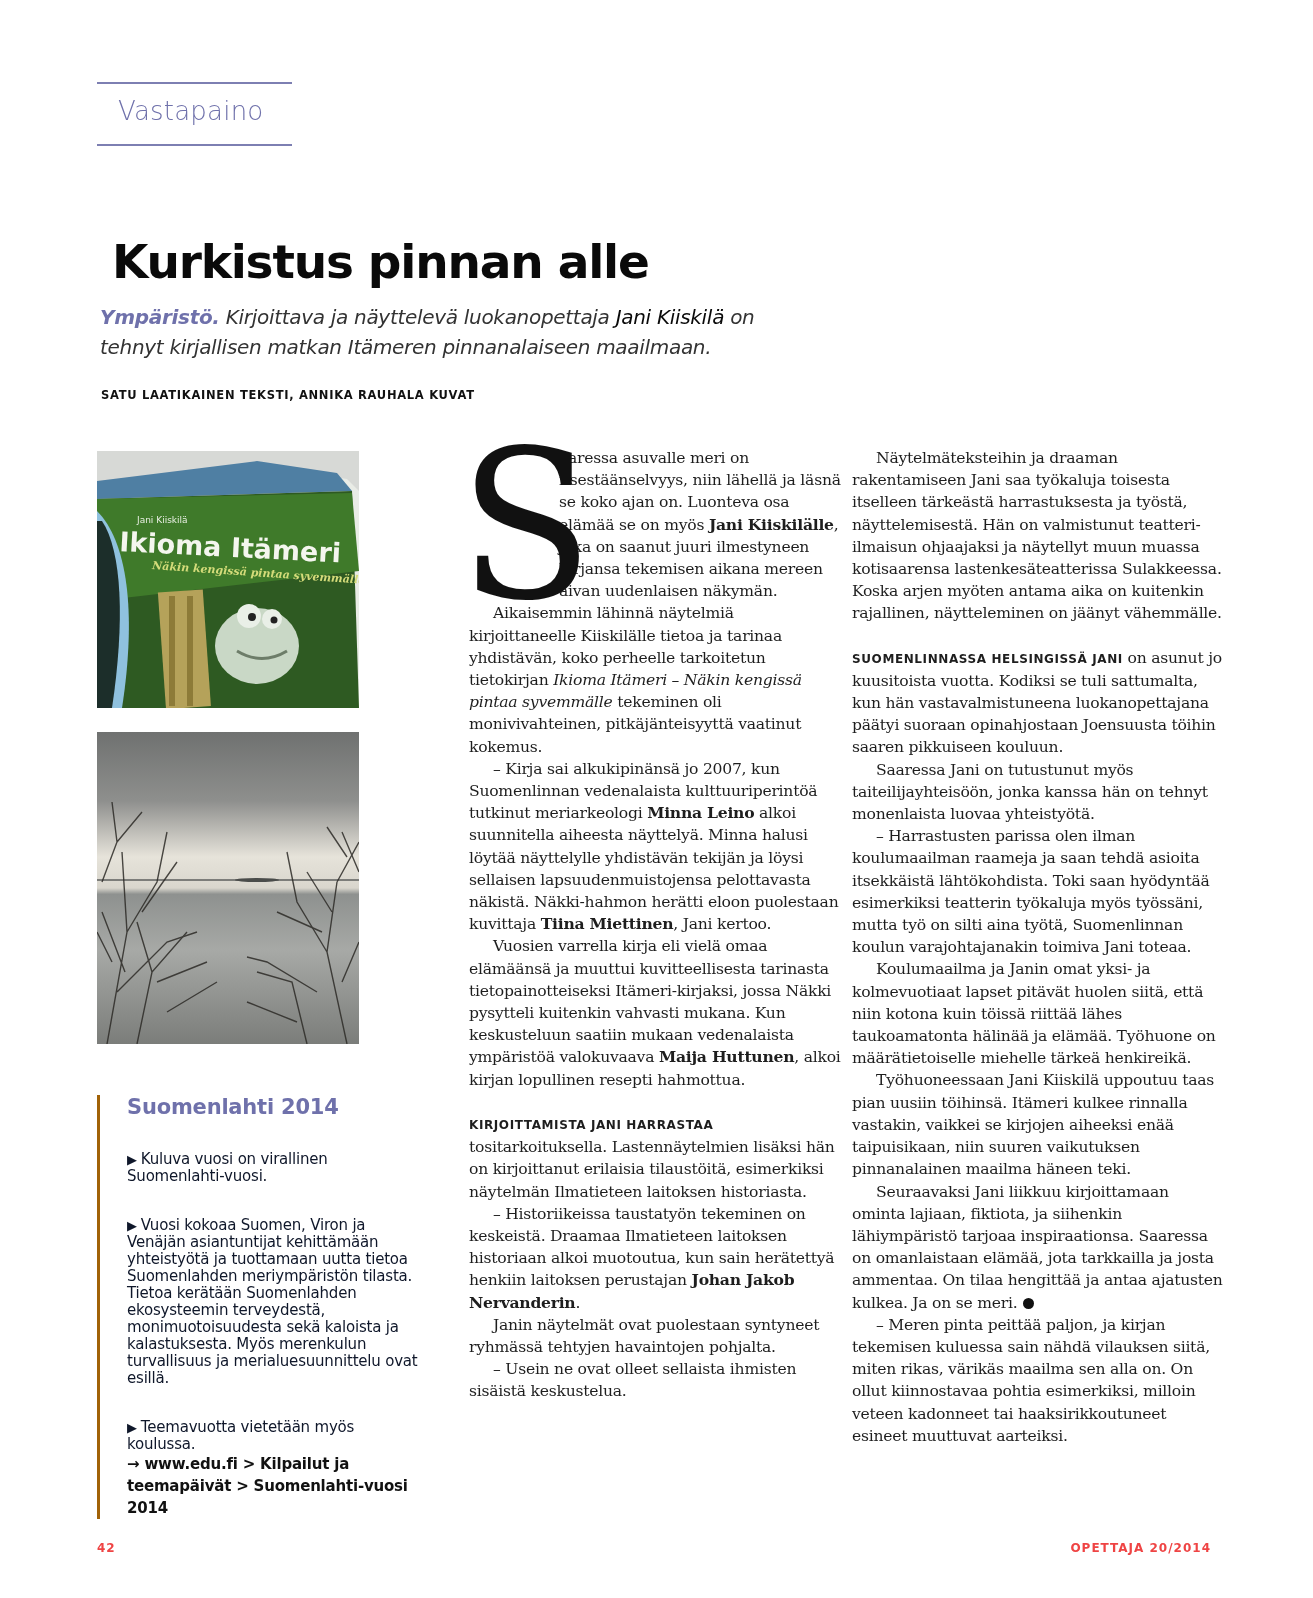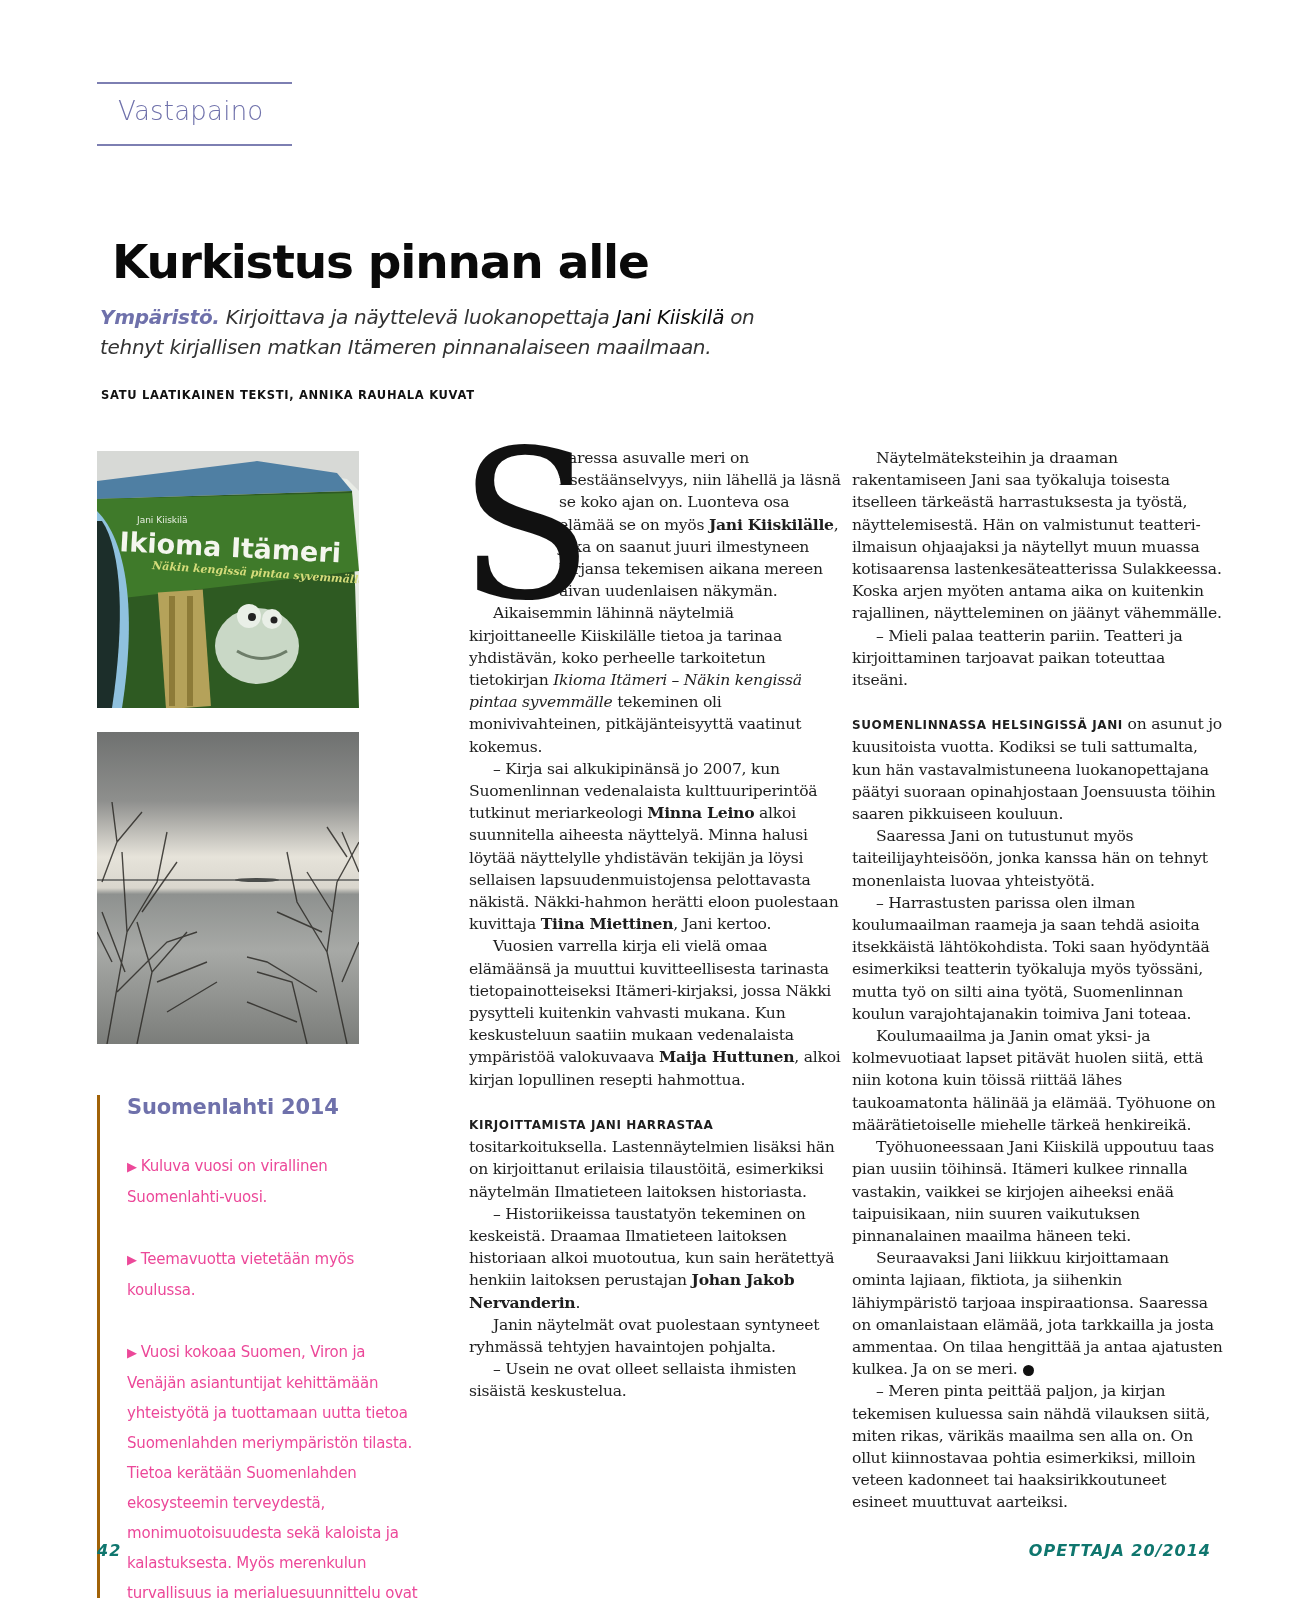--- a/index.html
+++ b/index.html
@@ -15,38 +15,38 @@
   .lead .name { color: #0a0a0a; }
 
   .byline { position: absolute; left: 101px; top: 388px; font-family: "DejaVu Sans", sans-serif; font-weight: bold; font-size: 11.5px; letter-spacing: 0.7px; color: #111; }
 
   .photo { position: absolute; left: 97px; width: 262px; overflow: hidden; }
   .photo-book { top: 451px; height: 257px; background: linear-gradient(135deg, #cfd2cf 0%, #e6e6e2 100%); }
   .photo-sea { top: 732px; height: 312px; background: linear-gradient(180deg, #6f7170 0%, #8e8f8d 22%, #e6e3da 40%, #d9d6cd 50%, #8e918f 52%, #a7a9a6 70%, #7b7d7a 100%); }
 
   .sidebar-box { position: absolute; left: 97px; top: 1095px; width: 300px; border-left: 3px solid #a16207; padding-left: 27px; }
   .sidebar-title { font-family: "DejaVu Sans", sans-serif; font-weight: bold; font-size: 21px; color: #6f71ab; margin: 0 0 10px 0; letter-spacing: -0.2px; }
-  .sidebar-item { font-family: "DejaVu Sans", sans-serif; font-size: 15px; line-height: 30px; color: #ec4899; letter-spacing: -0.2px; margin-top: 32px; }
+  .sidebar-item { font-family: "DejaVu Sans", sans-serif; font-size: 15px; line-height: 17px; color: #0f172a; letter-spacing: -0.2px; margin-top: 32px; }
   .sidebar-item .tri { font-size: 13px; margin-right: 4px; }
   .sidebar-link { font-family: "DejaVu Sans", sans-serif; font-weight: bold; font-size: 15px; line-height: 22px; color: #111; letter-spacing: -0.2px; cursor: pointer; }
 
   .col { position: absolute; top: 447px; width: 372px; font-family: "DejaVu Serif", serif; font-size: 15.6px; line-height: 22.2px; color: #1e1e1e; letter-spacing: -0.25px; }
   .col-mid { left: 469px; }
   .col-right { left: 852px; }
   .col p { margin: 0; text-indent: 24px; }
   .col p.noindent { text-indent: 0; }
   .col p.gap { margin-top: 22px; }
   .col b { font-weight: bold; }
   .col i { font-style: italic; }
   .col .sc { font-family: "DejaVu Sans", sans-serif; font-weight: bold; font-size: 12px; letter-spacing: 0.6px; text-transform: uppercase; }
 
   .dropcap { float: left; font-family: "DejaVu Serif", serif; font-weight: 200; font-size: 196px; line-height: 150px; height: 150px; width: 92px; margin: 0 8px 0 -10px; color: #111; transform: scaleY(1.05); transform-origin: top left; }
   .end-mark { display: inline-block; width: 11px; height: 11px; border-radius: 50%; background: #111; margin-left: 6px; vertical-align: middle; }
 
-  .folio { position: absolute; top: 1541px; font-family: "DejaVu Sans", sans-serif; font-weight: bold; font-size: 16px; color: #0f766e; letter-spacing: 1px; font-style: italic; }
+  .folio { position: absolute; top: 1541px; font-family: "DejaVu Sans", sans-serif; font-weight: bold; font-size: 12px; color: #ef4444; letter-spacing: 1px; }
   .folio-left { left: 97px; }
   .folio-right { right: 102px; margin-left: 16px; }
 </style>
 </head>
 <body>
 
 <div class="section-rule" style="top:82px;"></div>
 <div class="section-label">Vastapaino</div>
 <div class="section-rule" style="top:144px;"></div>
 
@@ -90,42 +90,41 @@
       <path d="M250,312 L230,220 L240,150 M230,220 L200,170 L190,120 M240,150 L262,110 M220,260 L170,230 L150,225 M245,250 L262,210 M200,290 L150,270 M235,180 L210,140 M210,312 L195,250 L160,240"></path>
       <path d="M262,140 L245,100 M250,125 L230,95 M225,200 L180,180"></path>
     </g>
   </svg>
 </div>
 
 <div class="sidebar-box">
   <div class="sidebar-title">Suomenlahti 2014</div>
   <div id="factbox-items">
       <div class="sidebar-item"><span class="tri">▶</span><span>Kuluva vuosi on virallinen Suomenlahti-vuosi.</span></div>
+      <div class="sidebar-item"><span class="tri">▶</span><span>Vuosi kokoaa Suomen, Viron ja Venäjän asiantuntijat kehittämään yhteistyötä ja tuottamaan uutta tietoa Suomenlahden meriympäristön tilasta. Tietoa kerätään Suomenlahden ekosysteemin terveydestä, monimuotoisuudesta sekä kaloista ja kalastuksesta. Myös merenkulun turvallisuus ja merialuesuunnittelu ovat esillä.</span></div>
       <div class="sidebar-item"><span class="tri">▶</span><span>Teemavuotta vietetään myös koulussa.</span></div>
-      <div class="sidebar-item"><span class="tri">▶</span><span>Vuosi kokoaa Suomen, Viron ja Venäjän asiantuntijat kehittämään yhteistyötä ja tuottamaan uutta tietoa Suomenlahden meriympäristön tilasta. Tietoa kerätään Suomenlahden ekosysteemin terveydestä, monimuotoisuudesta sekä kaloista ja kalastuksesta. Myös merenkulun turvallisuus ja merialuesuunnittelu ovat esillä.</span></div>
     </div>
   <div class="sidebar-link">
     <span>→</span>
     <span>www.edu.fi &gt; Kilpailut ja teemapäivät &gt; Suomenlahti-vuosi 2014</span>
   </div>
 </div>
 
 <div class="col col-mid" id="col-middle">
     <p class="noindent"><span class="dropcap">S</span><span>aaressa asuvalle meri on itsestäänselvyys, niin lähellä ja läsnä se koko ajan on. Luonteva osa elämää se on myös </span><b>Jani Kiiskilälle</b><span>, joka on saanut juuri ilmestyneen kirjansa tekemisen aikana mereen aivan uudenlaisen näkymän.</span></p>
     <p><span>Aikaisemmin lähinnä näytelmiä kirjoittaneelle Kiiskilälle tietoa ja tarinaa yhdistävän, koko perheelle tarkoitetun tietokirjan </span><i>Ikioma Itämeri – Näkin kengissä pintaa syvemmälle</i><span> tekeminen oli monivivahteinen, pitkäjänteisyyttä vaatinut kokemus.</span></p>
     <p><span>– Kirja sai alkukipinänsä jo 2007, kun Suomenlinnan vedenalaista kulttuuriperintöä tutkinut meriarkeologi </span><b>Minna Leino</b><span> alkoi suunnitella aiheesta näyttelyä. Minna halusi löytää näyttelylle yhdistävän tekijän ja löysi sellaisen lapsuudenmuistojensa pelottavasta näkistä. Näkki-hahmon herätti eloon puolestaan kuvittaja </span><b>Tiina Miettinen</b><span>, Jani kertoo.</span></p>
     <p><span>Vuosien varrella kirja eli vielä omaa elämäänsä ja muuttui kuvitteellisesta tarinasta tietopainotteiseksi Itämeri-kirjaksi, jossa Näkki pysytteli kuitenkin vahvasti mukana. Kun keskusteluun saatiin mukaan vedenalaista ympäristöä valokuvaava </span><b>Maija Huttunen</b><span>, alkoi kirjan lopullinen resepti hahmottua.</span></p>
     <p class="noindent gap"><span class="sc">Kirjoittamista Jani harrastaa</span><span> tositarkoituksella. Lastennäytelmien lisäksi hän on kirjoittanut erilaisia tilaustöitä, esimerkiksi näytelmän Ilmatieteen laitoksen historiasta.</span></p>
     <p><span>– Historiikeissa taustatyön tekeminen on keskeistä. Draamaa Ilmatieteen laitoksen historiaan alkoi muotoutua, kun sain herätettyä henkiin laitoksen perustajan </span><b>Johan Jakob Nervanderin</b><span>.</span></p>
     <p><span>Janin näytelmät ovat puolestaan syntyneet ryhmässä tehtyjen havaintojen pohjalta.</span></p>
     <p><span>– Usein ne ovat olleet sellaista ihmisten sisäistä keskustelua.</span></p>
   </div>
 <div class="col col-right" id="col-right">
     <p><span>Näytelmäteksteihin ja draaman rakentamiseen Jani saa työkaluja toisesta itselleen tärkeästä harrastuksesta ja työstä, näyttelemisestä. Hän on valmistunut teatteri-ilmaisun ohjaajaksi ja näytellyt muun muassa kotisaarensa lastenkesäteatterissa Sulakkeessa. Koska arjen myöten antama aika on kuitenkin rajallinen, näytteleminen on jäänyt vähemmälle.</span></p>
-    <p><span>– Mieli palaa teatterin pariin. Teatteri ja kirjoittaminen tarjoavat paikan toteuttaa itseäni.</span></p>
     <p class="noindent gap"><span class="sc">Suomenlinnassa Helsingissä Jani</span><span> on asunut jo kuusitoista vuotta. Kodiksi se tuli sattumalta, kun hän vastavalmistuneena luokanopettajana päätyi suoraan opinahjostaan Joensuusta töihin saaren pikkuiseen kouluun.</span></p>
     <p><span>Saaressa Jani on tutustunut myös taiteilijayhteisöön, jonka kanssa hän on tehnyt monenlaista luovaa yhteistyötä.</span></p>
     <p><span>– Harrastusten parissa olen ilman koulumaailman raameja ja saan tehdä asioita itsekkäistä lähtökohdista. Toki saan hyödyntää esimerkiksi teatterin työkaluja myös työssäni, mutta työ on silti aina työtä, Suomenlinnan koulun varajohtajanakin toimiva Jani toteaa.</span></p>
     <p><span>Koulumaailma ja Janin omat yksi- ja kolmevuotiaat lapset pitävät huolen siitä, että niin kotona kuin töissä riittää lähes taukoamatonta hälinää ja elämää. Työhuone on määrätietoiselle miehelle tärkeä henkireikä.</span></p>
     <p><span>Työhuoneessaan Jani Kiiskilä uppoutuu taas pian uusiin töihinsä. Itämeri kulkee rinnalla vastakin, vaikkei se kirjojen aiheeksi enää taipuisikaan, niin suuren vaikutuksen pinnanalainen maailma häneen teki.</span></p>
     <p><span>Seuraavaksi Jani liikkuu kirjoittamaan ominta lajiaan, fiktiota, ja siihenkin lähiympäristö tarjoaa inspiraationsa. Saaressa on omanlaistaan elämää, jota tarkkailla ja josta ammentaa. On tilaa hengittää ja antaa ajatusten kulkea. Ja on se meri.</span><span class="end-mark"></span></p>
     <p><span>– Meren pinta peittää paljon, ja kirjan tekemisen kuluessa sain nähdä vilauksen siitä, miten rikas, värikäs maailma sen alla on. On ollut kiinnostavaa pohtia esimerkiksi, milloin veteen kadonneet tai haaksirikkoutuneet esineet muuttuvat aarteiksi.</span></p>
   </div>
 
 <div class="folio folio-left">42</div>

